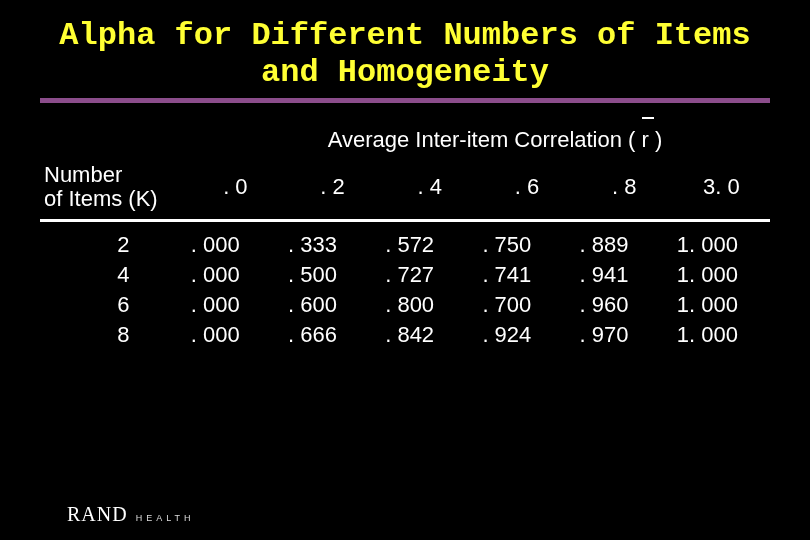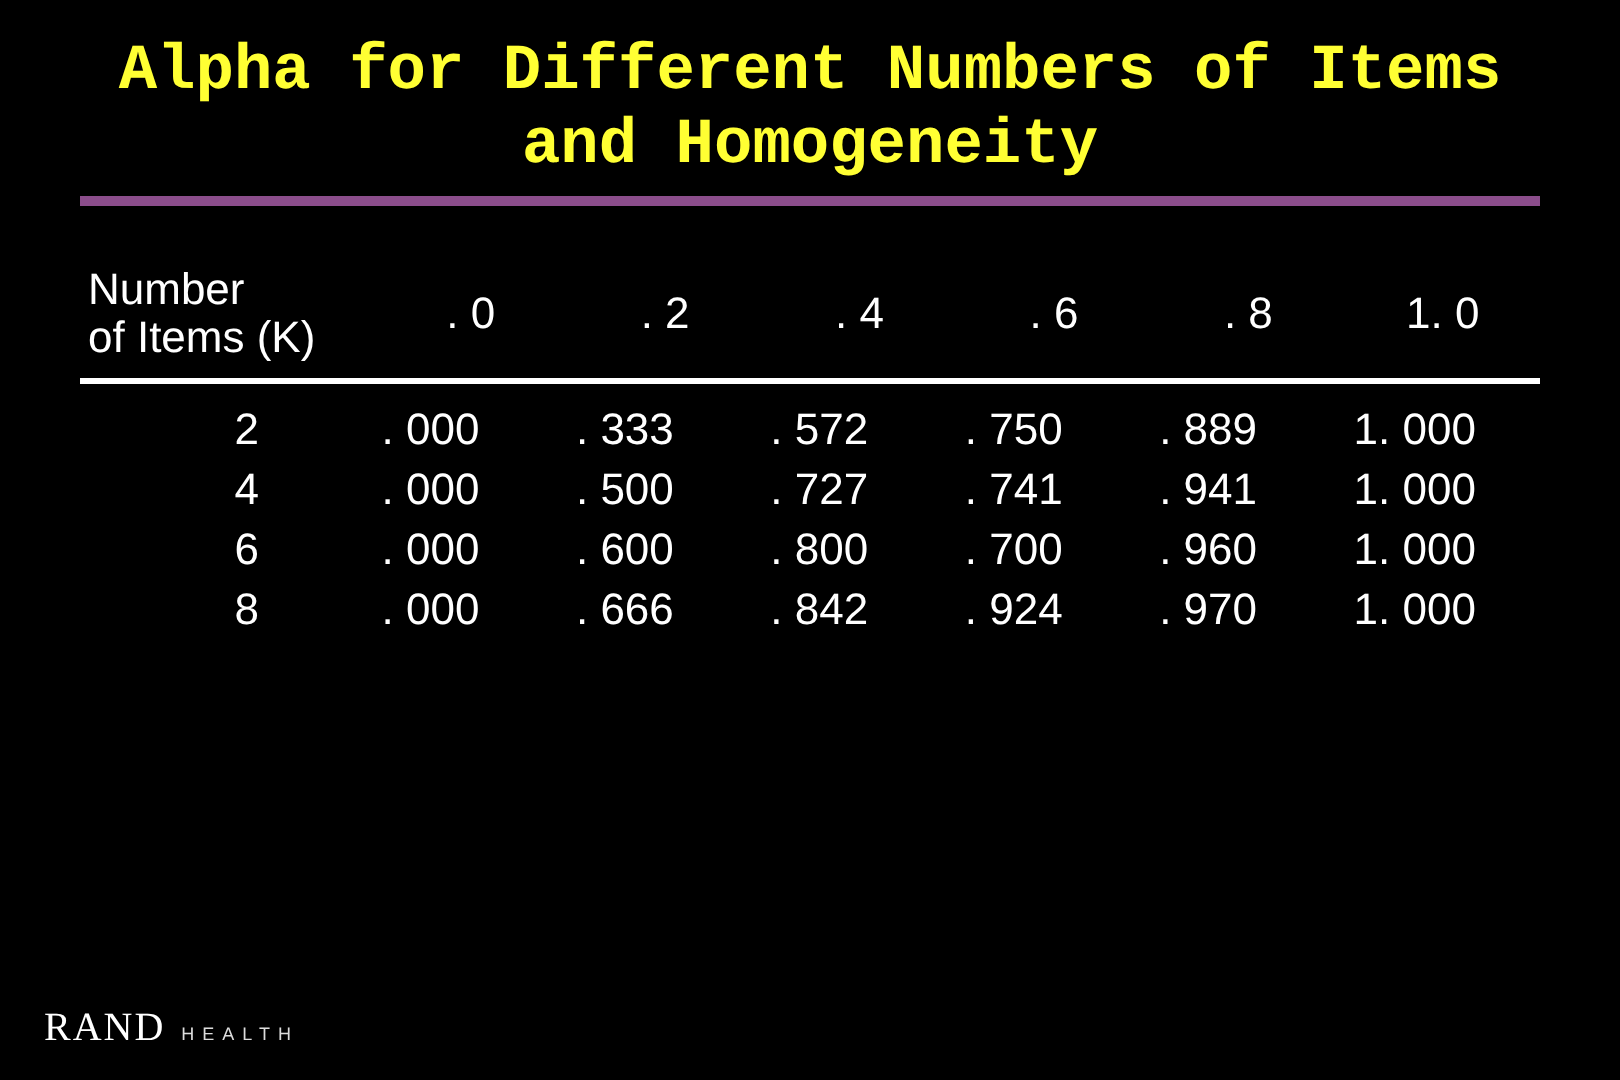--- a/index.html
+++ b/index.html
@@ -81,47 +81,51 @@
     bottom: 14px;
     display: flex;
     align-items: baseline;
     gap: 8px;
   }
   .rand {
     font-family: Georgia, 'Times New Roman', serif;
     font-size: 20px;
     letter-spacing: 1px;
     color: #fff;
+    margin-left: 45px;
   }
   .health {
     font-family: Arial, Helvetica, sans-serif;
     font-size: 9px;
     letter-spacing: 4px;
     color: #ddd;
   }
 </style>
 </head>
 <body>
 
 <div class="slide">
 
   <h1 class="title">Alpha for Different Numbers of Items and Homogeneity</h1>
 
+  <div class="subhead-wrap">
+    <span>Average Inter-item Correlation ( </span><span class="rbar">r</span><span> )</span>
+  </div>
 
   <table class="data">
     <thead>
       <tr>
         <th class="rowhdr col-k">Number
 of Items (K)</th>
         <th class="col-v">. 0</th>
         <th class="col-v">. 2</th>
         <th class="col-v">. 4</th>
         <th class="col-v">. 6</th>
         <th class="col-v">. 8</th>
-        <th class="col-v">1. 0</th>
+        <th class="col-v">3. 0</th>
       </tr>
     </thead>
     <tbody>
       <tr class="firstrow">
         <td class="rowlabel">2</td>
         <td>. 000</td>
         <td>. 333</td>
         <td>. 572</td>
         <td>. 750</td>
         <td>. 889</td>

